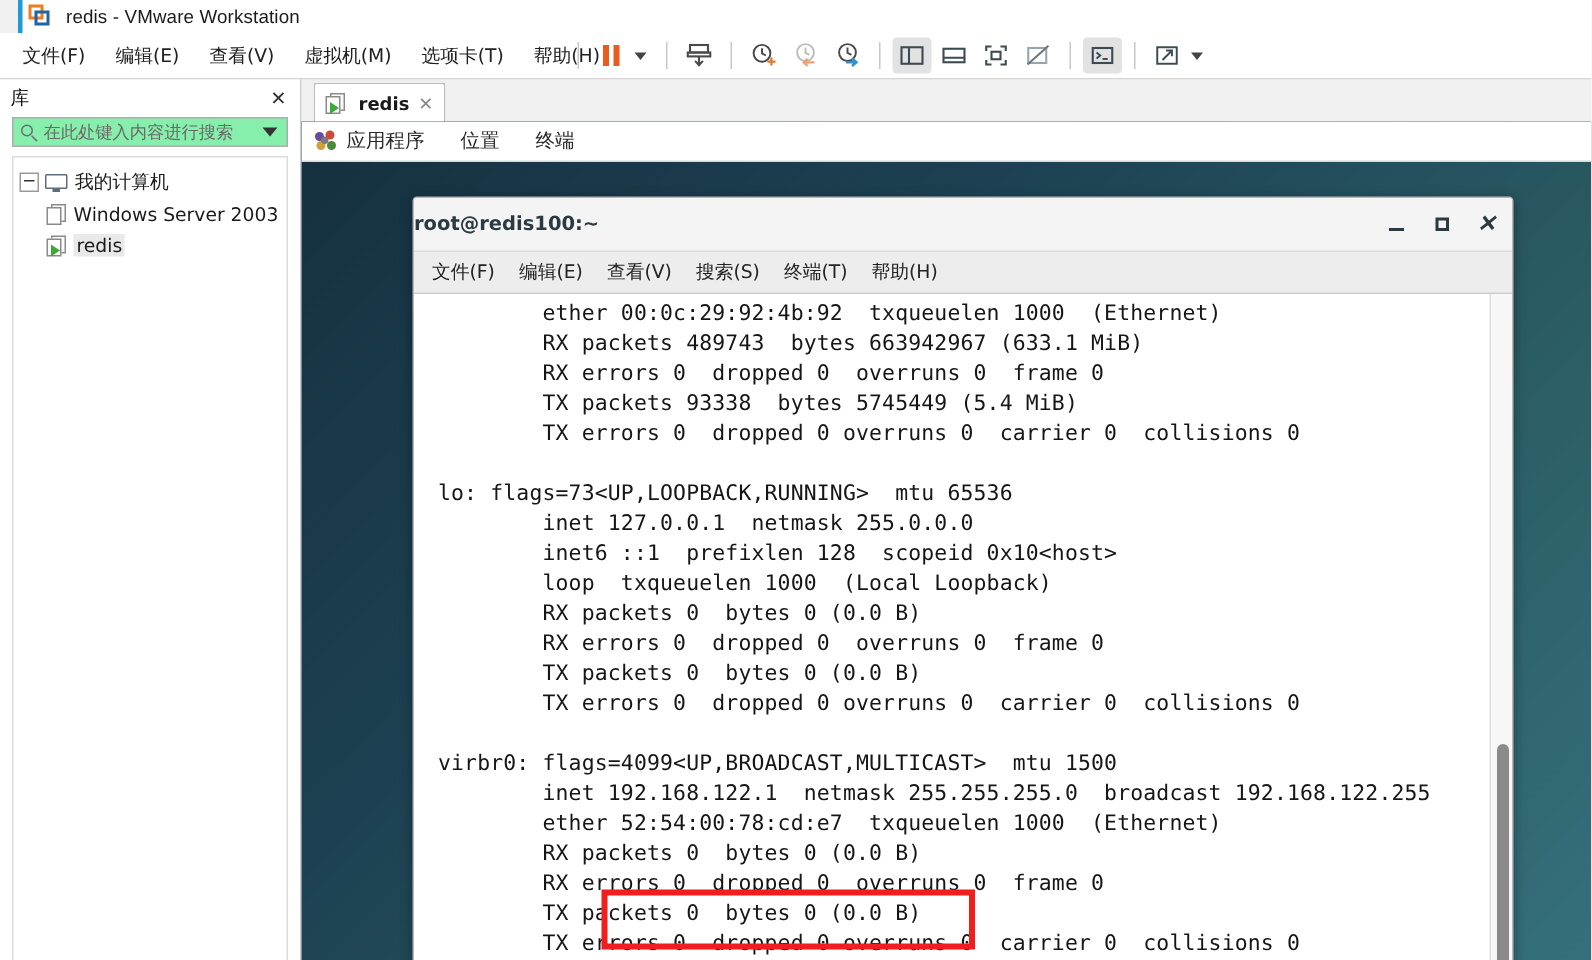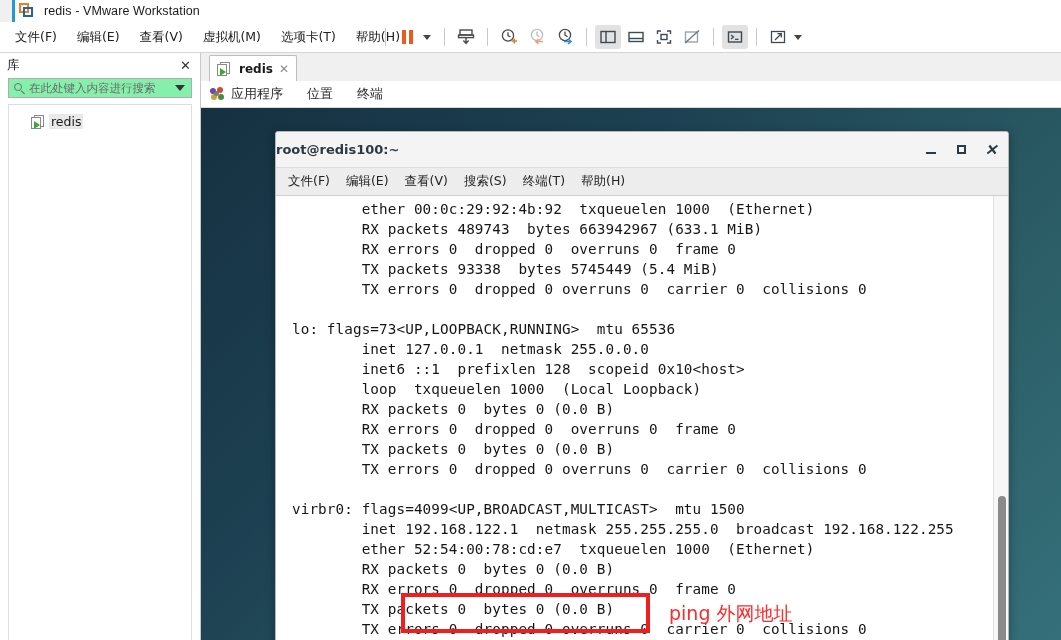--- a/index.html
+++ b/index.html
@@ -276,20 +276,35 @@
     <div class="lib-search">
       <span class="mag">
           <i class="c"></i>
           <i class="h"></i>
         </span>
       <span class="lib-search-ph">在此处键入内容进行搜索</span>
       <span class="dd-caret"></span>
     </div>
 
     <div class="lib-tree">
+      <div class="tr-row">
+        <span class="tr-exp"></span>
+        <span class="mon-ic">
+            <i class="scr"></i>
+            <i class="std"></i>
+          </span>
+        <span class="tr-label">我的计算机</span>
+      </div>
+      <div class="tr-row indent">
+        <span class="vm-ic">
+            <i class="bk"></i>
+            <i class="fr"></i>
+          </span>
+        <span class="tr-label">Windows Server 2003</span>
+      </div>
       <div class="tr-row indent sel">
         <span class="vm-ic">
             <i class="bk"></i>
             <i class="fr"></i>
             <i class="ply"></i>
           </span>
         <span class="tr-label">redis</span>
       </div>
     </div>
   </div>
@@ -349,16 +364,15 @@
       <div class="term-body">
         <div class="term-text" id="term-text"><span class="ln">        ether 00:0c:29:92:4b:92  txqueuelen 1000  (Ethernet)</span><span class="ln">        RX packets 489743  bytes 663942967 (633.1 MiB)</span><span class="ln">        RX errors 0  dropped 0  overruns 0  frame 0</span><span class="ln">        TX packets 93338  bytes 5745449 (5.4 MiB)</span><span class="ln">        TX errors 0  dropped 0 overruns 0  carrier 0  collisions 0</span><span class="ln">&nbsp;</span><span class="ln">lo: flags=73&lt;UP,LOOPBACK,RUNNING&gt;  mtu 65536</span><span class="ln">        inet 127.0.0.1  netmask 255.0.0.0</span><span class="ln">        inet6 ::1  prefixlen 128  scopeid 0x10&lt;host&gt;</span><span class="ln">        loop  txqueuelen 1000  (Local Loopback)</span><span class="ln">        RX packets 0  bytes 0 (0.0 B)</span><span class="ln">        RX errors 0  dropped 0  overruns 0  frame 0</span><span class="ln">        TX packets 0  bytes 0 (0.0 B)</span><span class="ln">        TX errors 0  dropped 0 overruns 0  carrier 0  collisions 0</span><span class="ln">&nbsp;</span><span class="ln">virbr0: flags=4099&lt;UP,BROADCAST,MULTICAST&gt;  mtu 1500</span><span class="ln">        inet 192.168.122.1  netmask 255.255.255.0  broadcast 192.168.122.255</span><span class="ln">        ether 52:54:00:78:cd:e7  txqueuelen 1000  (Ethernet)</span><span class="ln">        RX packets 0  bytes 0 (0.0 B)</span><span class="ln">        RX errors 0  dropped 0  overruns 0  frame 0</span><span class="ln">        TX packets 0  bytes 0 (0.0 B)</span><span class="ln">        TX errors 0  dropped 0 overruns 0  carrier 0  collisions 0</span><span class="ln">&nbsp;</span></div>
         <div class="term-scroll">
           <div class="term-thumb" style="top:300px;height:148px;"></div>
         </div>
       </div>
     </div>
   </div>
 
   <div class="redbox" style="left:401px;top:593px;width:249px;height:40px;"></div>
-  <div class="redlabel" style="left:669px;top:601px;">ping 外网地址</div>
   <div class="watermark" style="left:875px;top:646px;">CSDN @born_thisway</div>
 
 </div>
 
 </body></html>

